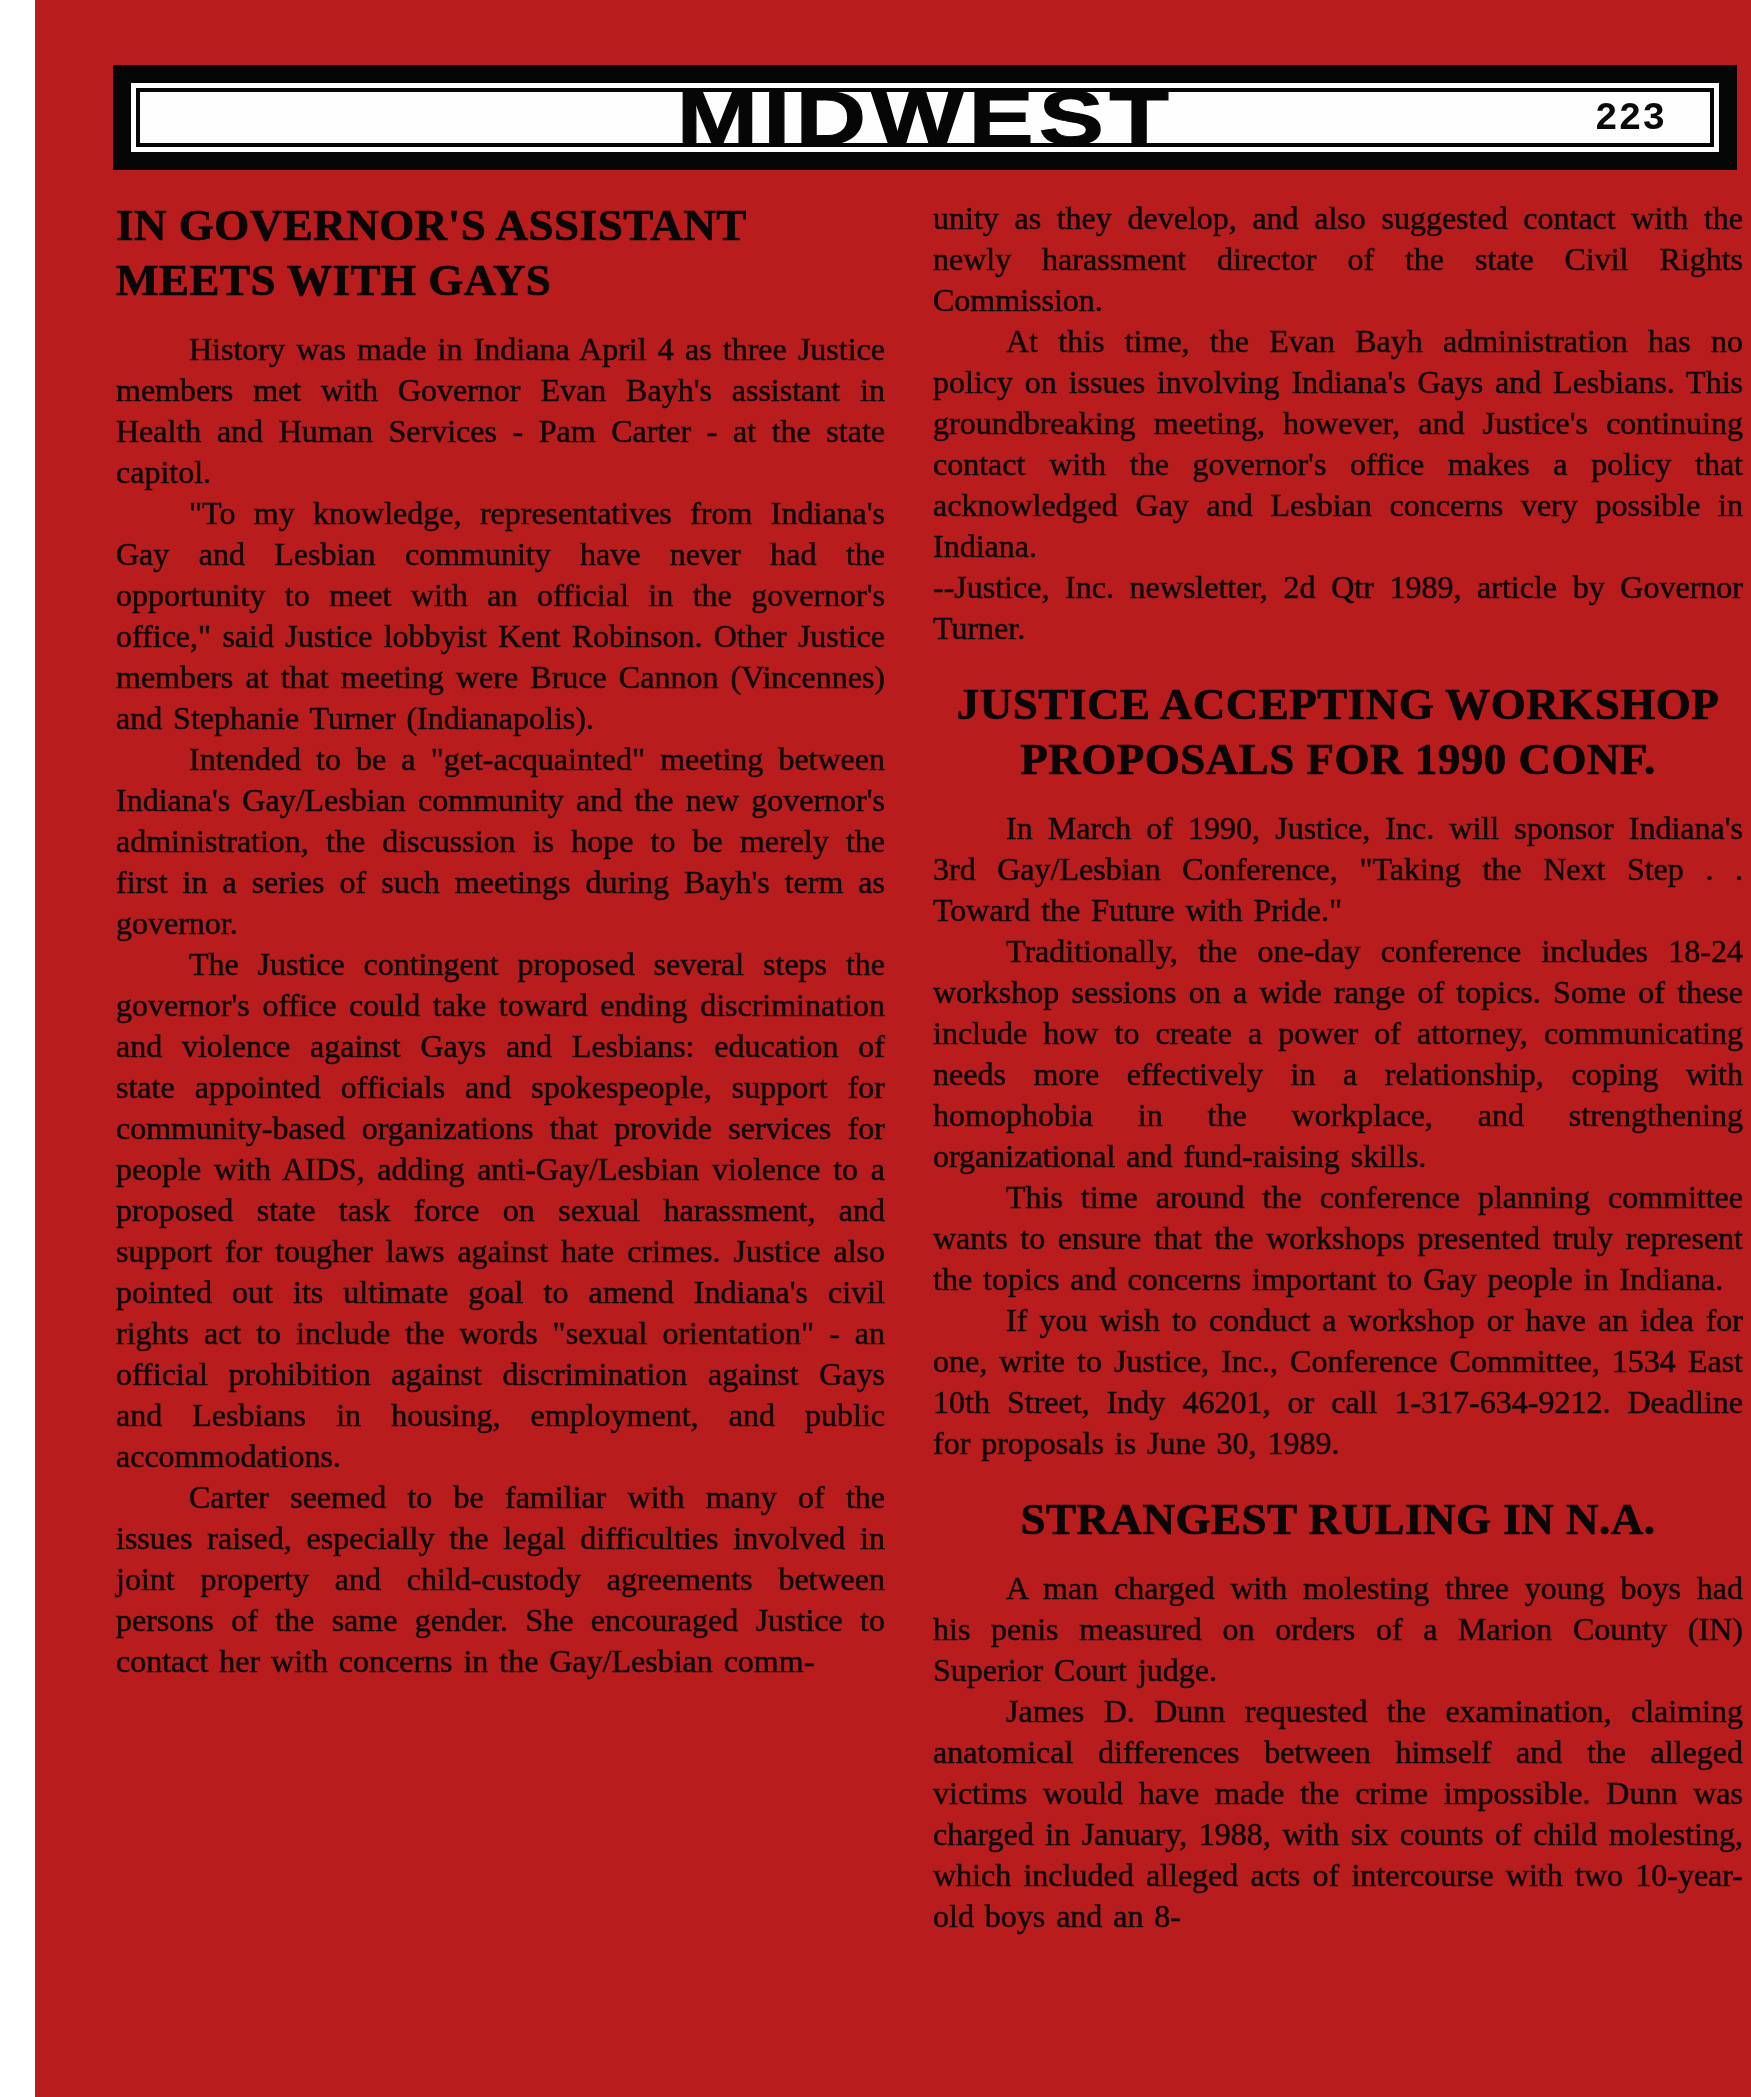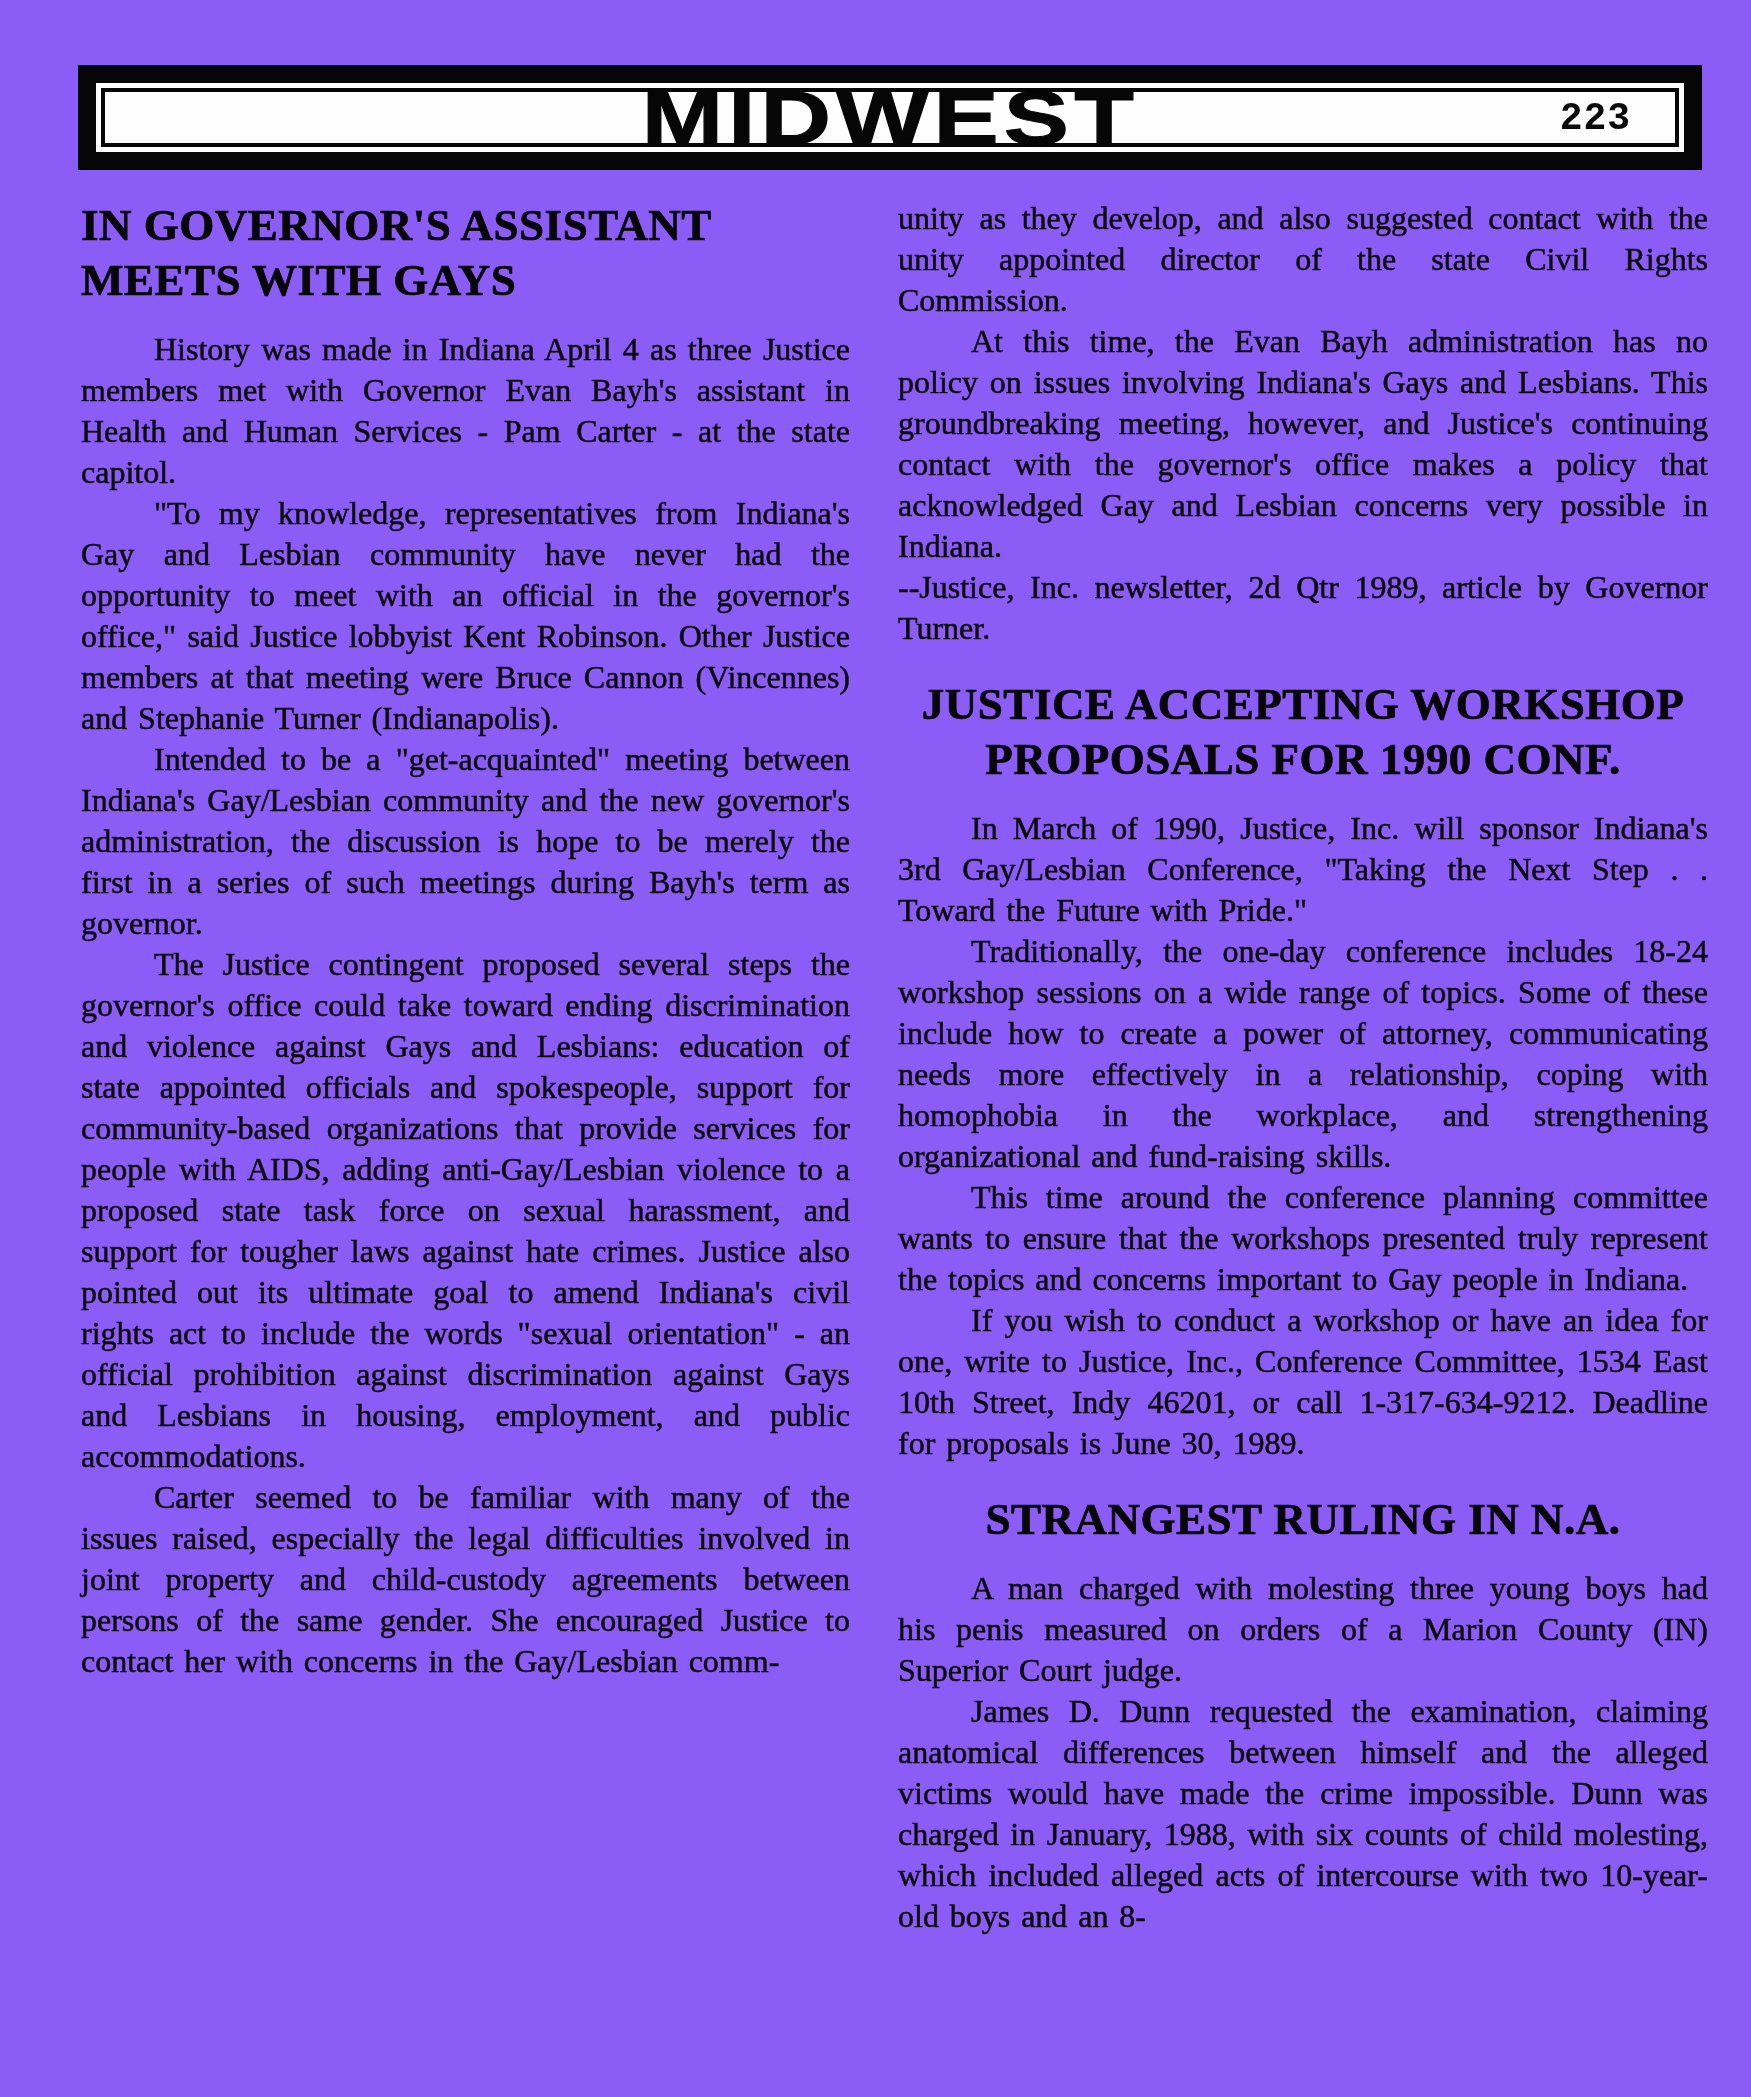--- a/index.html
+++ b/index.html
@@ -11,21 +11,22 @@
     width: 1751px;
     height: 2097px;
     position: relative;
     overflow: hidden;
     font-family: "Liberation Serif", serif;
     color: #0a0a0a;
   }
   .page {
     position: absolute;
     inset: 0;
-    background: #8b5cf6;
+    background: #b91c1c;
+    margin-left: 35px;
   }
 
   
   .header-box {
     position: absolute;
     left: 78px;
     top: 65px;
     width: 1624px;
     height: 105px;
     box-sizing: border-box;
@@ -115,21 +116,21 @@
       <p>History was made in Indiana April 4 as three Justice members met with Governor Evan Bayh's assistant in Health and Human Services - Pam Carter - at the state capitol.</p>
       <p>"To my knowledge, representatives from Indiana's Gay and Lesbian community have never had the opportunity to meet with an official in the governor's office," said Justice lobbyist Kent Robinson. Other Justice members at that meeting were Bruce Cannon (Vincennes) and Stephanie Turner (Indianapolis).</p>
       <p>Intended to be a "get-acquainted" meeting between Indiana's Gay/Lesbian community and the new governor's administration, the discussion is hope to be merely the first in a series of such meetings during Bayh's term as governor.</p>
       <p>The Justice contingent proposed several steps the governor's office could take toward ending discrimination and violence against Gays and Lesbians: education of state appointed officials and spokespeople, support for community-based organizations that provide services for people with AIDS, adding anti-Gay/Lesbian violence to a proposed state task force on sexual harassment, and support for tougher laws against hate crimes. Justice also pointed out its ultimate goal to amend Indiana's civil rights act to include the words "sexual orientation" - an official prohibition against discrimination against Gays and Lesbians in housing, employment, and public accommodations.</p>
       <p>Carter seemed to be familiar with many of the issues raised, especially the legal difficulties involved in joint property and child-custody agreements between persons of the same gender. She encouraged Justice to contact her with concerns in the Gay/Lesbian comm-</p>
     </div>
   </div>
 
   <div class="column right">
     <div class="body-text">
-      <p class="no-indent">unity as they develop, and also suggested contact with the unity appointed director of the state Civil Rights Commission.</p>
+      <p class="no-indent">unity as they develop, and also suggested contact with the newly harassment director of the state Civil Rights Commission.</p>
       <p>At this time, the Evan Bayh administration has no policy on issues involving Indiana's Gays and Lesbians. This groundbreaking meeting, however, and Justice's continuing contact with the governor's office makes a policy that acknowledged Gay and Lesbian concerns very possible in Indiana.</p>
       <p class="no-indent">--Justice, Inc. newsletter, 2d Qtr 1989, article by Governor Turner.</p>
     </div>
 
     <h1 class="article-heading spaced-above">JUSTICE ACCEPTING WORKSHOP PROPOSALS FOR 1990 CONF.</h1>
     <div class="body-text">
       <p>In March of 1990, Justice, Inc. will sponsor Indiana's 3rd Gay/Lesbian Conference, "Taking the Next Step . . Toward the Future with Pride."</p>
       <p>Traditionally, the one-day conference includes 18-24 workshop sessions on a wide range of topics. Some of these include how to create a power of attorney, communicating needs more effectively in a relationship, coping with homophobia in the workplace, and strengthening organizational and fund-raising skills.</p>
       <p>This time around the conference planning committee wants to ensure that the workshops presented truly represent the topics and concerns important to Gay people in Indiana.</p>
       <p>If you wish to conduct a workshop or have an idea for one, write to Justice, Inc., Conference Committee, 1534 East 10th Street, Indy 46201, or call 1-317-634-9212. Deadline for proposals is June 30, 1989.</p>

